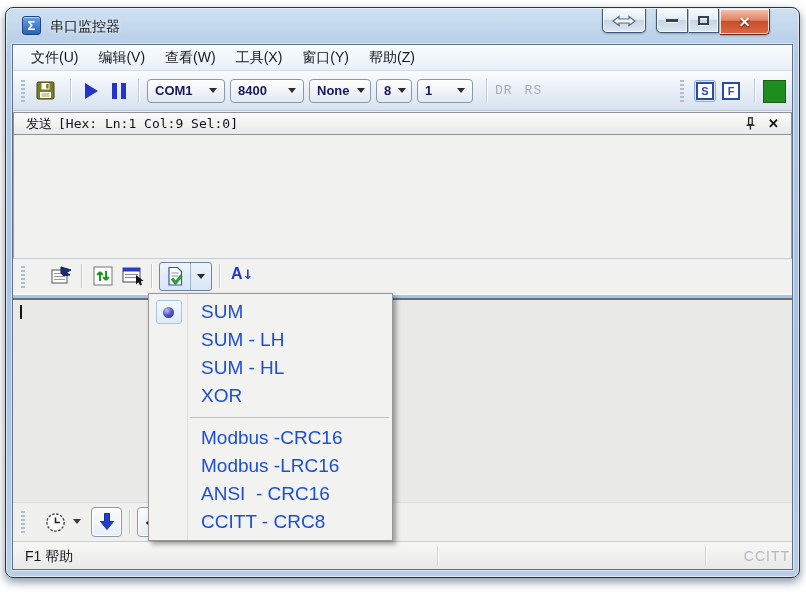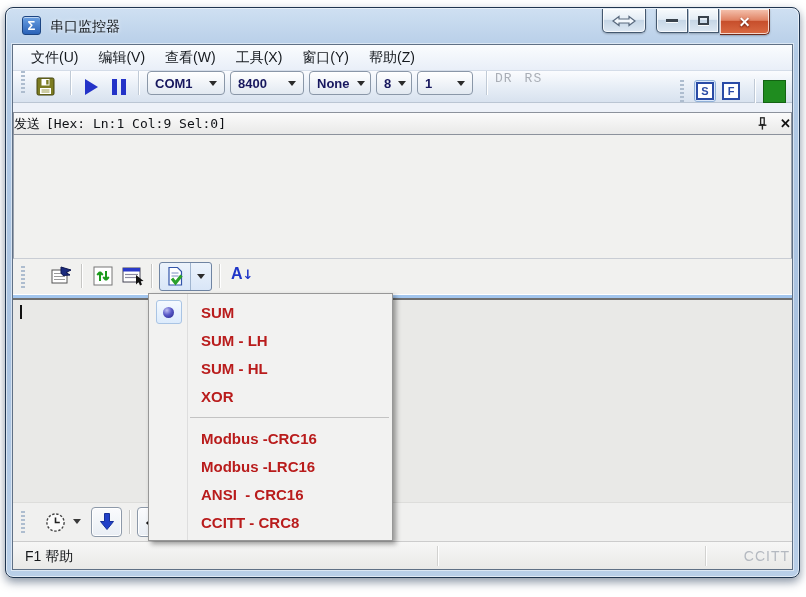--- a/index.html
+++ b/index.html
@@ -40,24 +40,24 @@
   
   .client { position:absolute; left:6px; top:36px; right:6px; bottom:7px;
     background:#edf1f8; border:1px solid #5f7085;
     box-shadow:0 0 0 1px rgba(255,255,255,.5); overflow:hidden; }
 
   .menubar { position:absolute; left:0; top:0; width:100%; height:26px;
     background:linear-gradient(180deg,#fafcfe,#e9eff8); border-bottom:1px solid #d4dce8;
     display:flex; align-items:center; padding-left:8px; }
   .mb-item { font-size:14px; color:#14181d; padding:0 10px; white-space:nowrap; }
 
-  .toolbar1 { position:absolute; left:0; top:26px; width:100%; height:32px;
+  .toolbar1 { position:absolute; left:0; top:26px; width:100%; height:40px;
     background:linear-gradient(180deg,#fbfcfe 0%,#e6edf6 55%,#d8e2ef 100%);
     border-bottom:1px solid #bac5d3;
-    display:flex; padding-left:8px; }
+    display:flex; align-items:center; padding-left:8px; }
   .grip { width:4px; height:22px; margin-right:10px;
     background:repeating-linear-gradient(180deg,#aebdcf 0 2px, rgba(0,0,0,0) 2px 4px); }
   .tsep { width:1px; height:24px; background:#c0cad6; box-shadow:1px 0 0 #ffffff; margin:0 8px; }
   .tbtn { display:flex; align-items:center; justify-content:center; }
 
   .play-shape { width:0; height:0; border-left:13px solid #2433c8;
     border-top:8px solid transparent; border-bottom:8px solid transparent; margin:0 14px 0 6px; }
   .pause-shape { display:flex; gap:4px; margin-right:4px; }
   .pause-shape i { display:block; width:5px; height:16px; background:#2433c8; }
 
@@ -76,21 +76,21 @@
   .t1-right { position:absolute; top:0; height:40px; display:flex; align-items:center; }
   .sf-icon { width:18px; height:18px; border:2px solid #2a4ba6; background:#fff; color:#2a4ba6;
     font-weight:bold; font-size:11px; display:flex; align-items:center; justify-content:center; }
   .sf-active { padding:1px; background:#dce9fb; border:1px solid #8fb0d8; border-radius:3px; margin-right:4px; }
   .sf-plain { margin-right:4px; padding:2px; }
   .led { width:23px; height:23px; background:#1f8c1f; border:1px solid #136313; }
 
   
   .panel-header { position:absolute; left:0; top:67px; width:100%; height:23px;
     background:linear-gradient(180deg,#fbfbfb,#e9e9e8); border:1px solid #8c929c;
-    display:flex; align-items:center; padding:0 0; }
+    display:flex; align-items:center; padding:0 12px; }
   .ph-title { font-size:13px; color:#101216; margin-right:6px; white-space:nowrap; }
   .ph-info { font-family:"DejaVu Sans Mono", monospace; font-size:13px; color:#101216; white-space:pre; }
   .ph-right { margin-left:auto; display:flex; align-items:center; gap:10px; }
   .ph-x { font-size:13px; font-weight:bold; color:#111; line-height:1; }
 
   .send-area { position:absolute; left:0; top:90px; width:100%; height:124px;
     background:#f1f1ef; border-left:1px solid #9aa2ae; border-right:1px solid #9aa2ae;
     border-bottom:1px solid #c9cdd4; }
 
   
@@ -133,21 +133,21 @@
   .sb-signals { position:absolute; right:2px; top:6px; font-size:14px; color:#b4b9c0;
     letter-spacing:1px; white-space:nowrap; }
 
   
   .ddmenu { position:absolute; left:148px; top:293px; width:245px;
     background:#f2f2f1; border:1px solid #979797;
     box-shadow:3px 3px 5px rgba(0,0,0,.38); z-index:50; padding:4px 0; }
   .ddmenu::after { content:""; position:absolute; left:38px; top:0; bottom:0; width:1px; background:#dedede; }
   .mi { display:flex; align-items:center; height:28px; }
   .mi .gut { width:39px; flex:none; display:flex; align-items:center; justify-content:center; }
-  .mi .lbl { padding-left:13px; font-size:15px; font-weight:700; color:#b91c1c; white-space:pre; }
+  .mi .lbl { padding-left:13px; font-size:19px; font-weight:400; color:#1d4ed8; white-space:pre; }
   .sep-row { height:14px; }
   .sep-row .lbl { flex:1; padding-left:2px; padding-right:3px; }
   .sepline { height:1px; background:#c3c3c3; }
   .radio-box { width:26px; height:24px; border:1px solid #a9c4e4; border-radius:3px;
     background:linear-gradient(180deg,#f5faff,#dcebfc);
     display:flex; align-items:center; justify-content:center; z-index:1; }
   .radio-dot { width:11px; height:11px; border-radius:50%;
     background:radial-gradient(circle at 35% 30%, #c0c0f2, #5a5ac8 45%, #26268e 95%); }
 </style>
 </head>

